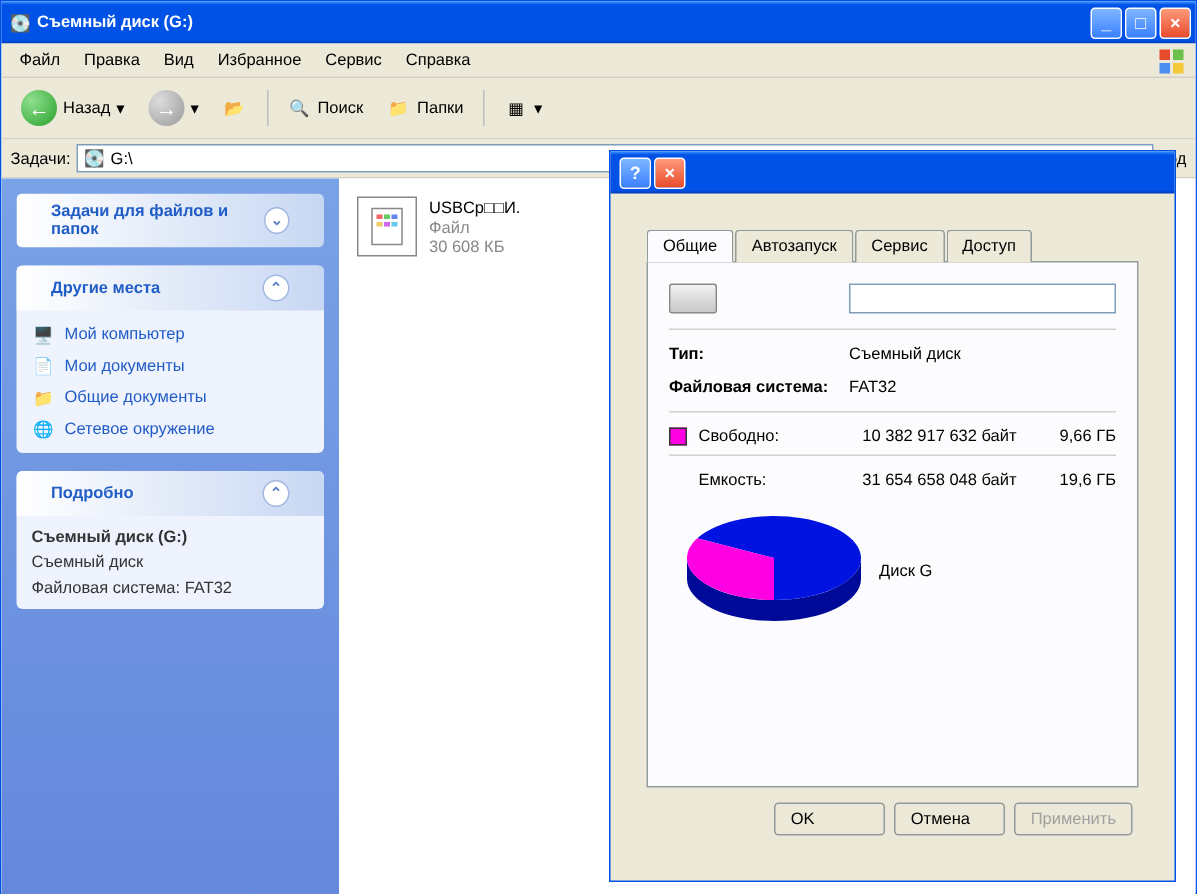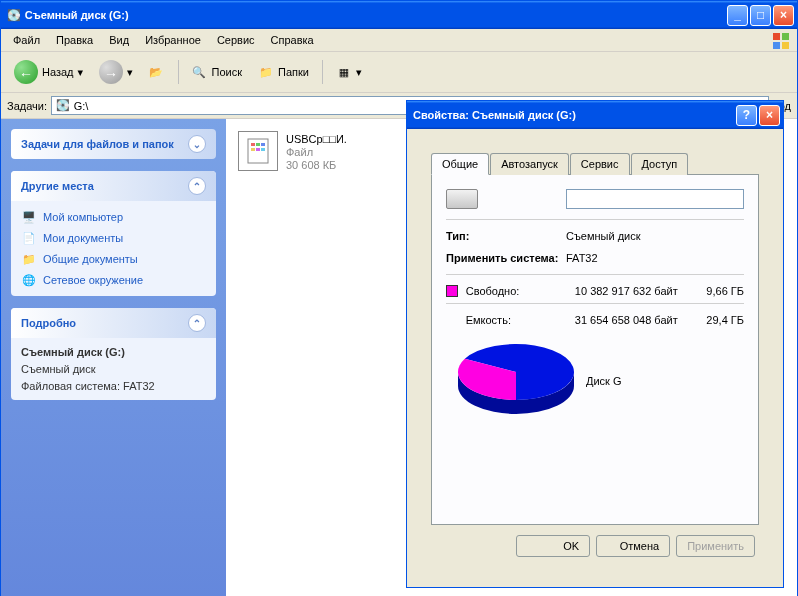--- a/index.html
+++ b/index.html
@@ -25,21 +25,21 @@
 .grey { background: radial-gradient(circle at 30% 30%, #ddd, #999); }
 .sep { width: 1px; height: 24px; background: #c0c0c0; margin: 0 4px; }
 .icon16 { width: 16px; height: 16px; display: inline-flex; align-items: center; justify-content: center; }
 
 .addrbar { background: #ece9d8; display: flex; align-items: center; padding: 3px 6px; border-bottom: 1px solid #d4d0c8; gap: 4px; }
 .addr-input { flex: 1; border: 1px solid #7f9db9; background: white; padding: 2px 4px; display: flex; align-items: center; gap: 4px; }
 
 .content { display: flex; height: calc(100% - 28px - 22px - 34px - 24px); background: #fff; }
 .sidebar { width: 225px; background: linear-gradient(to bottom, #7aa2e6 0%, #6487dc 100%); padding: 10px; display: flex; flex-direction: column; gap: 12px; }
 .panel { background: #eef3fd; border-radius: 4px; overflow: hidden; }
-.panel-head { background: linear-gradient(to right, #fff, #c7d7f3); padding: 6px 10px; display: flex; justify-content: space-between; align-items: center; color: #215dc6; font-weight: bold; cursor: pointer; }
+.panel-head { background: linear-gradient(to right, #fff, #c7d7f3); padding: 6px 23px; display: flex; justify-content: space-between; align-items: center; color: #215dc6; font-weight: bold; cursor: pointer; }
 .panel-head .chev { width: 18px; height: 18px; border: 1px solid #a2b8e0; border-radius: 50%; background: #fff; display: flex; align-items: center; justify-content: center; font-size: 10px; color: #5a7fc4; }
 .panel-body { padding: 8px 10px; display: flex; flex-direction: column; gap: 5px; }
 .panel-body div { display: flex; align-items: center; gap: 6px; color: #215dc6; cursor: pointer; }
 .panel-body .static { color: #333; cursor: default; }
 
 .filearea { flex: 1; padding: 12px; }
 .file-item { display: flex; gap: 8px; width: 200px; align-items: flex-end; }
 .file-icon { width: 40px; height: 40px; border: 1px solid #888; background: #fff; display: flex; align-items: center; justify-content: center; }
 .file-info { display: flex; flex-direction: column; gap: 1px; }
 .file-sub { color: #888; }
@@ -56,21 +56,21 @@
 .hr { border-top: 1px solid #d0d0d0; margin: 6px 0 10px; }
 .space-row { display: flex; align-items: center; gap: 8px; margin: 4px 0; }
 .sq { width: 12px; height: 12px; border: 1px solid #333; }
 .sq.blue { background: #0013e1; }
 .sq.mag { background: #ff00e2; }
 .val-col { width: 80px; }
 .bytes-col { text-align: right; width: 130px; }
 .gb-col { text-align: right; width: 60px; }
 .pie-wrap { display: flex; flex-direction: row; align-items: center; margin-top: 12px; }
 .btns { display: flex; justify-content: flex-end; gap: 6px; padding: 10px 4px 6px; }
-.btn { min-width: 74px; padding: 4px 10px; background: #ece9d8; border: 1px solid #919b9c; border-radius: 3px; cursor: pointer; text-align: right; }
+.btn { min-width: 74px; padding: 4px 10px; background: #ece9d8; border: 1px solid #919b9c; border-radius: 3px; cursor: pointer; text-align: left; }
 .btn.disabled { color: #a0a0a0; cursor: default; }
 .drive-icon-lg { width: 32px; height: 20px; background: linear-gradient(#f2f2f2,#c8c8c8); border: 1px solid #888; border-radius: 2px; position: relative; }
 </style>
 </head>
 <body>
 
 <div class="window main-window">
   <div class="titlebar">
     <div class="title">
         <span>💽</span>
@@ -201,23 +201,20 @@
           <span class="file-sub">Файл</span>
           <span class="file-sub">30 608 КБ</span>
         </div>
       </div>
     </div>
   </div>
 </div>
 
 <div class="window props-window">
   <div class="titlebar">
-    <div class="title">
-        <span>Свойства: Съемный диск (G:)</span>
-      </div>
     <div class="controls">
       <div class="tb-btn tb-help">?</div>
       <div class="tb-btn tb-close">×</div>
     </div>
   </div>
   <div class="props-body">
     <div class="tabs">
       <div class="tab active">Общие</div>
       <div class="tab">Автозапуск</div>
       <div class="tab">Сервис</div>
@@ -229,36 +226,36 @@
             <div class="drive-icon-lg"></div>
           </div>
         <input class="name-input" value="" style="">
       </div>
       <div class="hr"></div>
       <div class="row">
           <div class="label-col">Тип:</div>
           <div>Съемный диск</div>
         </div>
       <div class="row">
-          <div class="label-col">Применить система:</div>
+          <div class="label-col">Файловая система:</div>
           <div>FAT32</div>
         </div>
       <div class="hr"></div>
       <div class="space-row">
         <div class="sq mag"></div>
         <div class="val-col">Свободно:</div>
         <div class="bytes-col">10 382 917 632 байт</div>
         <div class="gb-col">9,66 ГБ</div>
       </div>
       <div class="hr"></div>
       <div class="space-row">
         <div style="width:12px"></div>
         <div class="val-col">Емкость:</div>
         <div class="bytes-col">31 654 658 048 байт</div>
-        <div class="gb-col">29,4 ГБ</div>
+        <div class="gb-col">19,6 ГБ</div>
       </div>
       <div class="pie-wrap">
         <svg id="pie" width="140" height="80">
             <path d="M 12 34 A 58 28 0 0 0 128 34 L 128 48 A 58 28 0 0 1 12 48 Z" fill="#000a98"></path>
             <path d="M 70 34 L 18.82813738474055 20.819359249422142 A 58 28 0 1 1 70 62 Z" fill="#0013e1"></path>
             <path d="M 70 34 L 70 62 A 58 28 0 0 1 18.82813738474055 20.819359249422142 Z" fill="#ff00e2"></path>
           </svg>
         <div style="margin-top:6px">Диск G</div>
       </div>
     </div>

